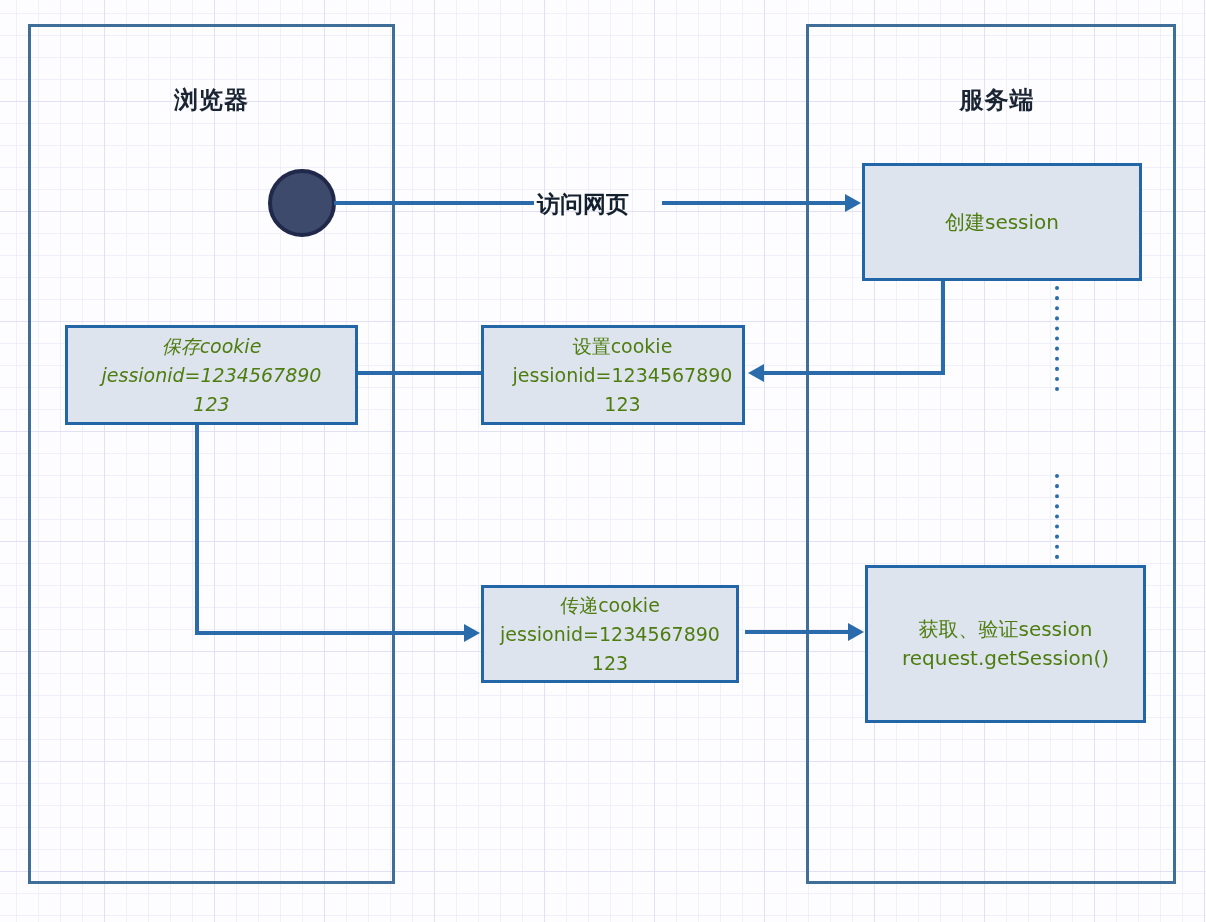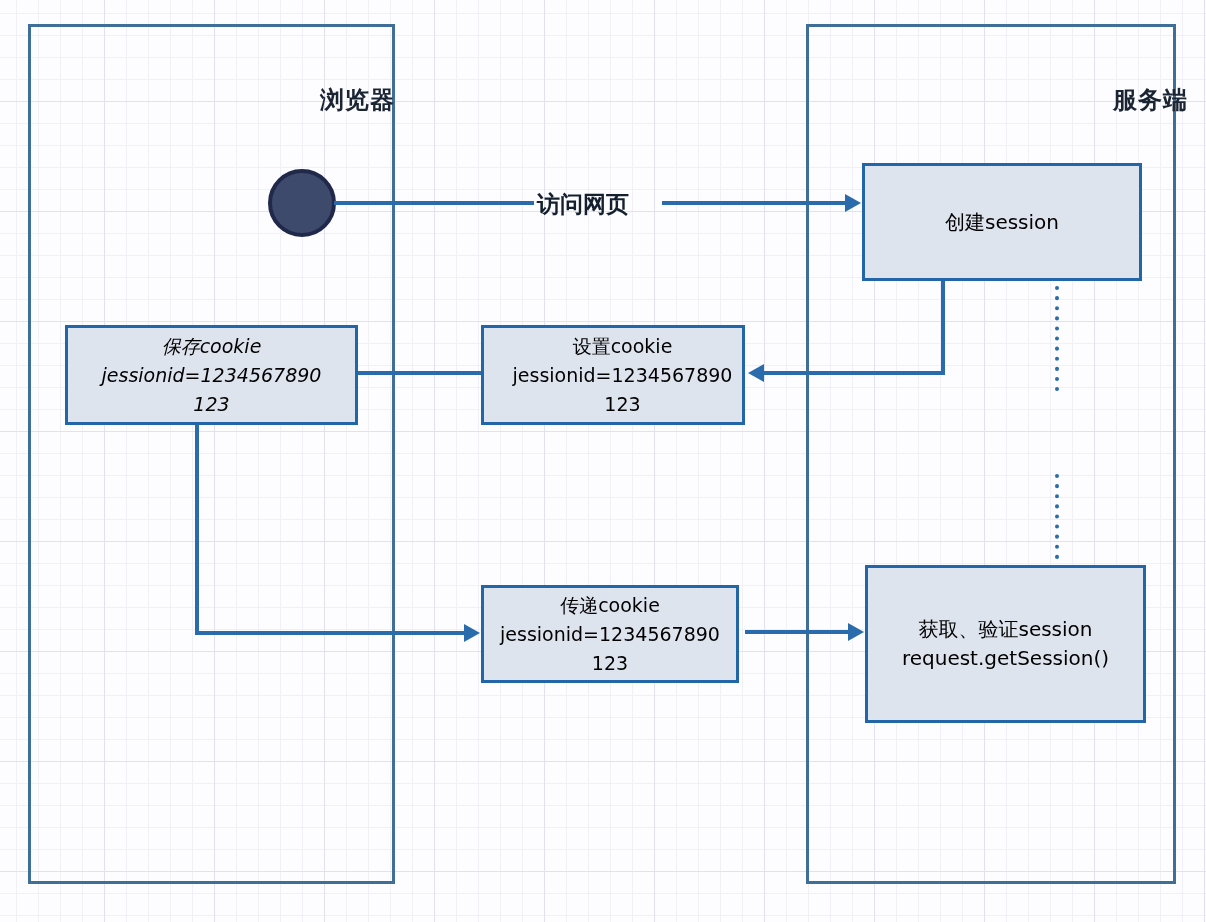--- a/index.html
+++ b/index.html
@@ -22,37 +22,37 @@
     background-position: -6px -9px, -6px -9px, -6px -9px, -6px -9px;
   }
   .lifeline {
     position: absolute;
     border: 3px solid #3f6f99;
     background: transparent;
     box-sizing: border-box;
   }
   .lifeline-title {
     position: absolute;
-    text-align: right;
+    text-align: center;
     font-size: 24px;
     font-weight: bold;
     color: #1a2433;
     letter-spacing: 1px;
   }
   .node-box {
     position: absolute;
     box-sizing: border-box;
     background: #dee4ee;
     border: 3px solid #2266a8;
     display: flex;
     flex-direction: column;
     align-items: center;
     justify-content: center;
     text-align: center;
-    color: #000000;
+    color: #4d7c0f;
     font-size: 19px;
     line-height: 29px;
     z-index: 2;
   }
   .node-box.big { font-size: 20px; }
   .note-box {
     position: absolute;
     box-sizing: border-box;
     background: #ffffff;
     border: 2px solid #2d6ca6;

